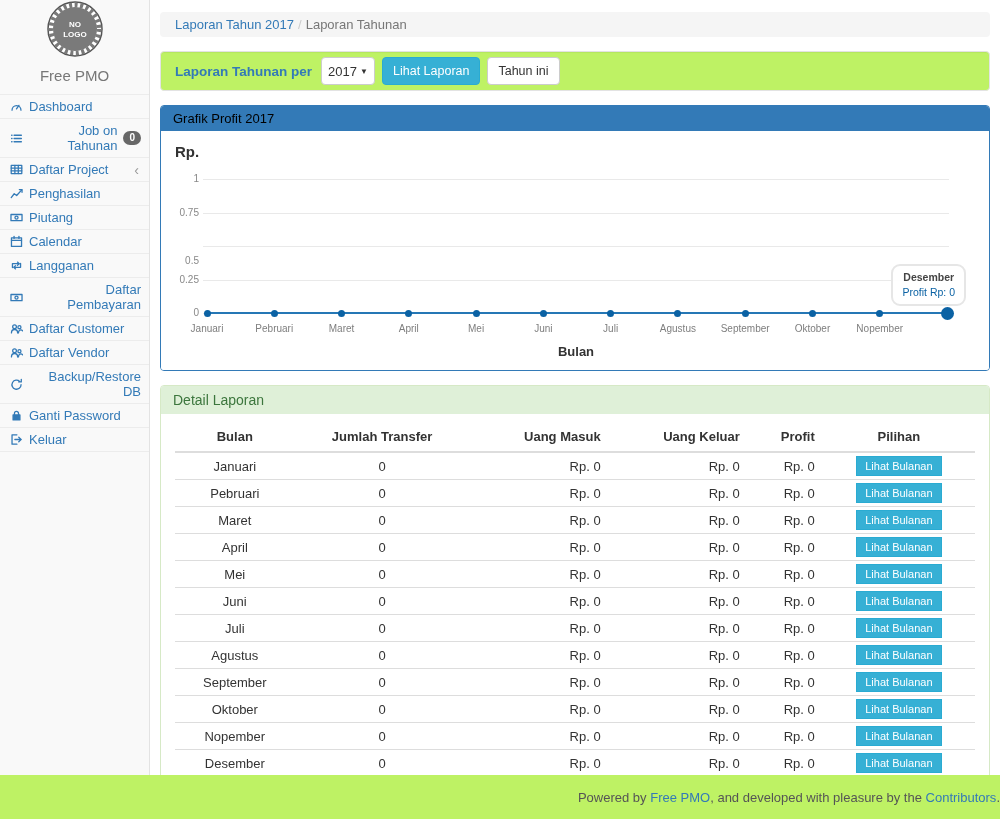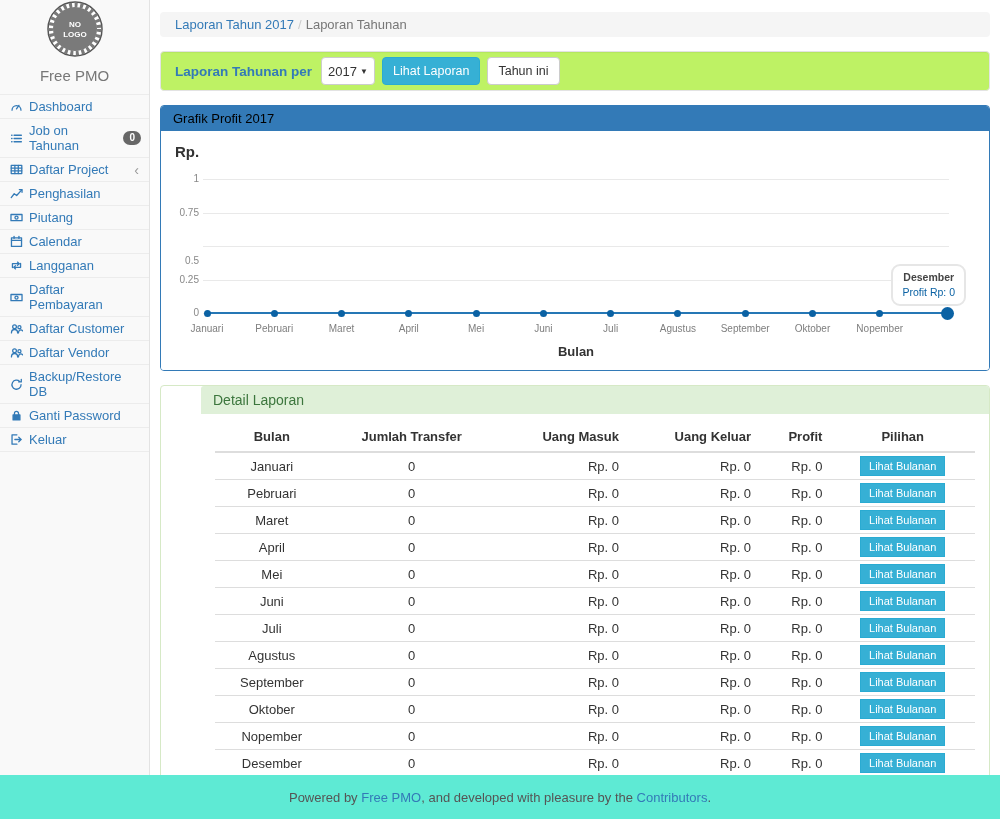--- a/index.html
+++ b/index.html
@@ -5,21 +5,21 @@
   * { box-sizing: border-box; margin: 0; padding: 0; }
   html,body { width:1000px; height:819px; }
   body { font-family: "Liberation Sans", sans-serif; background:#fff; color:#333; font-size:13px; }
   .app { position:relative; width:1000px; height:819px; overflow:hidden; background:#fff; }
 
   
   .sidebar { position:absolute; left:0; top:0; width:150px; height:775px;
              background:#f9f9f9; border-right:1px solid #e3e3e3; }
   .brand { text-align:center; padding-top:0; }
   .brand-name { color:#777; font-size:15px; margin-top:6px; margin-bottom:10px; }
-  .side-nav { border-top:1px solid #ececec; }
+  .side-nav { border-top:1px solid #ececec;text-align:right; }
   .side-item { display:flex; align-items:center; gap:6px; padding:4px 8px 4px 9px;
                border-bottom:1px solid #ececec; color:#337ab7; cursor:pointer; min-height:24px; }
   .side-item .slabel { font-size:13px; }
   .sicon { width:14px; height:14px; display:inline-flex; align-items:center; justify-content:center; flex:none; }
   .sicon svg { width:13px; height:13px; }
   .sbadge { margin-left:auto; background:#676767; color:#fff; font-size:10px; font-weight:bold;
             border-radius:9px; padding:1px 6px; line-height:12px; }
   .schev { margin-left:auto; color:#999; font-size:14px; line-height:10px; padding-right:2px; }
 
   
@@ -38,21 +38,21 @@
   .fselect .caret { font-size:8px; color:#333; }
   .btn { display:inline-block; border-radius:4px; font-size:12.5px; padding:5px 10px; cursor:pointer;
          border:1px solid transparent; line-height:16px; }
   .btn-info { background:#36b0d5; border-color:#2aabd2; color:#fff; }
   .btn-default { background:#fff; border-color:#ccc; color:#333; }
 
   .panel { margin-top:14px; border-radius:4px; background:#fff; }
   .panel-primary { border:1px solid #337ab7; }
   .panel-primary > .phead { background:#337ab7; color:#000000; padding:5px 12px; font-size:13px;
                             border-radius:3px 3px 0 0; }
-  .panel-success { border:1px solid #d6e9c6;padding-left:40px; }
+  .panel-success { border:1px solid #d6e9c6; }
   .panel-success > .phead { background:#dff0d8; color:#3c763d; padding:6px 12px; font-size:14px;
                             border-radius:3px 3px 0 0; }
 
   
   .chart-body { position:relative; height:239px; background:#fff; border-radius:0 0 3px 3px; overflow:hidden; }
   .rp-label { position:absolute; left:14px; top:12px; font-weight:bold; font-size:15px; color:#333; }
   .gridline { position:absolute; height:1px; background:#e9e9e9; left:42px; width:746px; }
   .ytick { position:absolute; left:0; width:38px; text-align:right; font-size:10px; color:#888; }
   .chart-line { position:absolute; height:2px; background:#2577b5; top:181px; }
   .chart-pt { position:absolute; width:7px; height:7px; border-radius:50%; background:#0b62a4; }
@@ -70,22 +70,22 @@
   .tbody-wrap { padding:8px 14px 14px; }
   table.report { width:100%; border-collapse:collapse; font-size:13px; }
   table.report th { padding:7px 8px; border-bottom:2px solid #ddd; font-weight:bold; }
   table.report td { padding:3px 8px; border-top:1px solid #ddd; height:25px; }
   table.report thead tr th { border-top:none; }
   .col-c { text-align:center; } .col-r { text-align:right; }
   tr.total-row td { font-weight:bold; }
   .btn-xs { padding:2px 8px; font-size:11px; border-radius:0; line-height:14px; }
 
   
-  .footer { position:absolute; left:0; top:775px; width:1000px; height:44px; background:#5eead4;
-            text-align:center; padding-top:15px; font-size:13px; color:#555; }
+  .footer { position:absolute; left:0; top:775px; width:1000px; height:44px; background:#bef264;
+            text-align:right; padding-top:15px; font-size:13px; color:#555; }
   .footer a { color:#337ab7; text-decoration:none; cursor:pointer; }
 </style>
 </head>
 <body>
 
 <div class="app">
 
   <div class="sidebar">
     <div class="brand">
       <svg width="58" height="58" viewBox="0 0 58 58">

